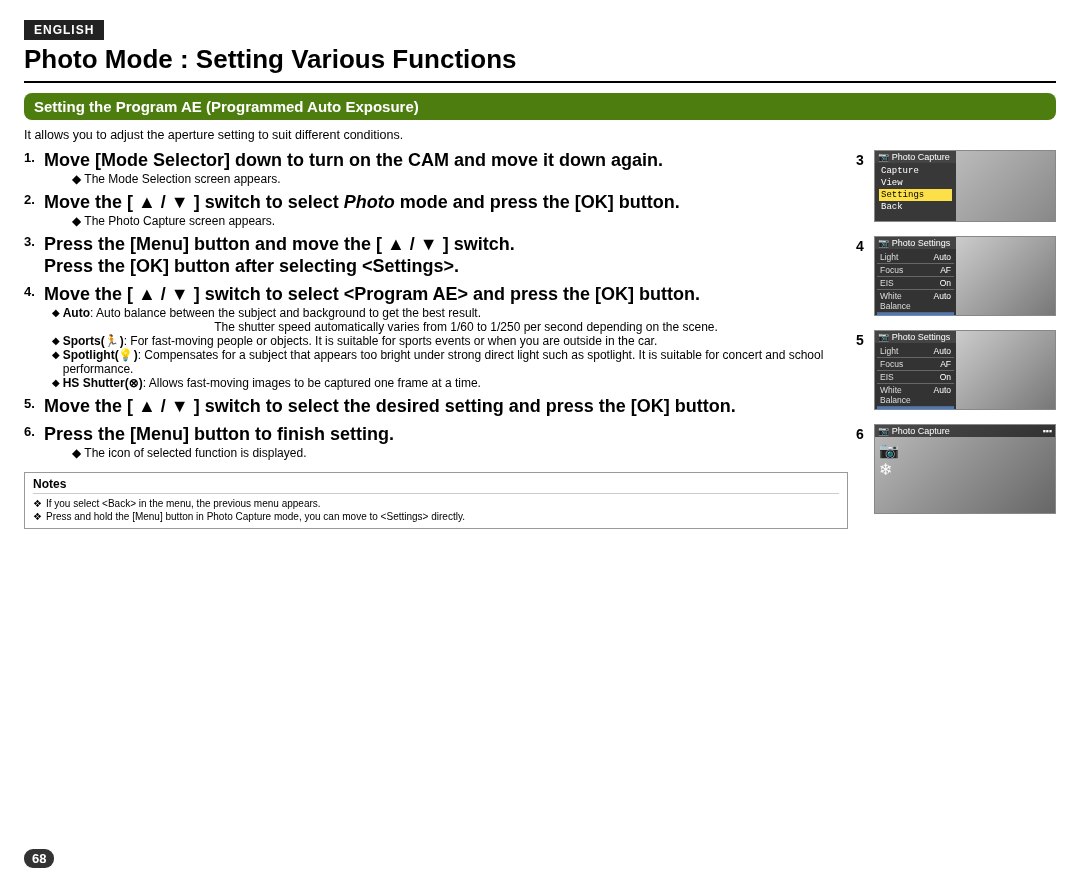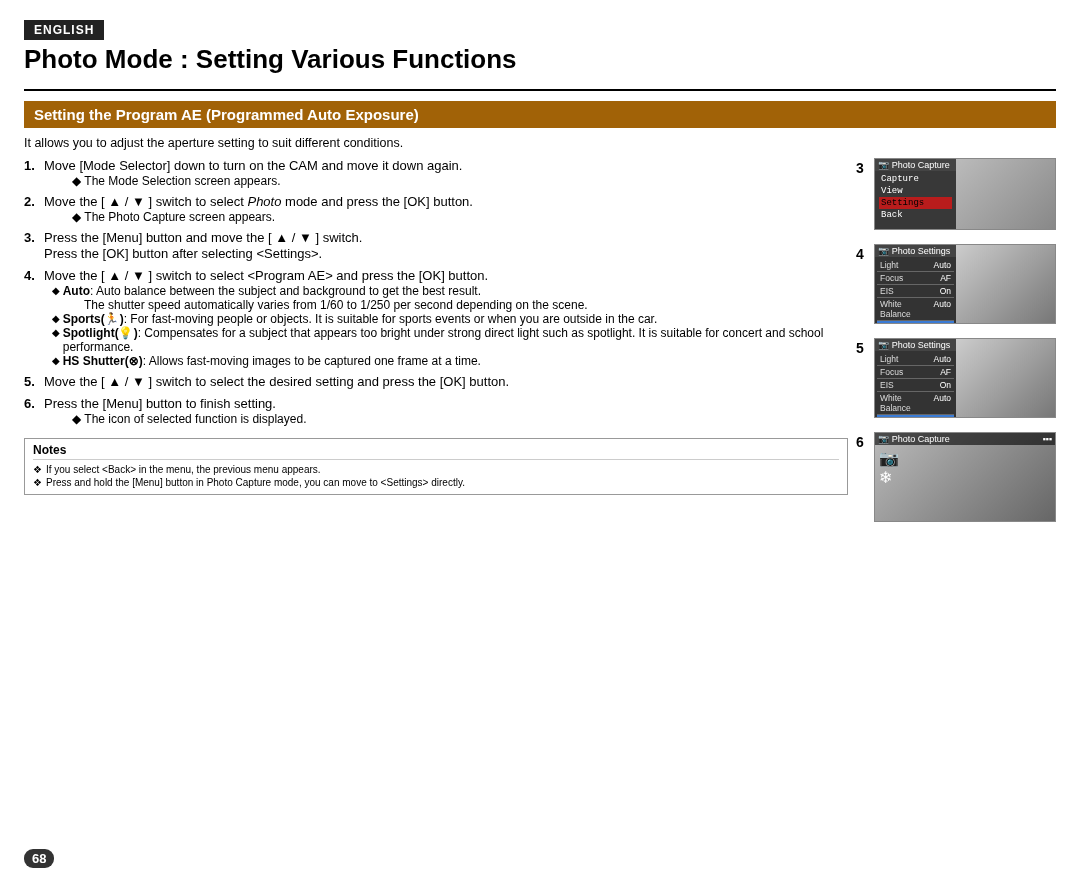--- a/index.html
+++ b/index.html
@@ -26,30 +26,31 @@
       font-weight: bold;
       font-size: 12px;
       padding: 3px 10px;
       margin-bottom: 4px;
       letter-spacing: 1px;
     }
     .page-title {
       font-size: 26px;
       font-weight: bold;
       border-bottom: 2px solid #000;
-      padding-bottom: 14px;
+      padding-bottom: 6px;
       margin-bottom: 10px;
     }
     .section-header {
-      background: #a16207;
+      background: #4d7c0f;
       color: #fff;
       font-size: 15px;
       font-weight: bold;
       padding: 5px 10px;
       margin-bottom: 8px;
+      border-radius: 8px;
     }
     .intro-text {
       font-size: 12.5px;
       margin-bottom: 8px;
     }
     .content-area {
       display: flex;
       flex-direction: row;
       flex: 1;
       gap: 8px;
@@ -74,22 +75,22 @@
     }
     .step-num {
       font-weight: bold;
       font-size: 13px;
       min-width: 16px;
     }
     .step-content {
       flex: 1;
     }
     .step-main {
-      font-weight: normal;
-      font-size: 13px;
+      font-weight: bold;
+      font-size: 18px;
       margin-bottom: 1px;
     }
     .step-main em {
       font-style: italic;
     }
     .step-sub {
       font-size: 12px;
       margin-left: 28px;
     }
     .bullet {
@@ -99,20 +100,21 @@
       gap: 3px;
     }
     .bullet::before {
       content: "◆";
       font-size: 10px;
       margin-top: 1px;
     }
     .bullet-indent {
       font-size: 12px;
       margin-left: 40px;
+      text-align: center;
     }
     .notes-box {
       border: 1px solid #999;
       padding: 4px 8px;
       margin-top: 6px;
       background: #fff;
     }
     .notes-label {
       font-size: 12px;
       font-weight: bold;
@@ -185,21 +187,21 @@
       z-index: 2;
       width: 45%;
       font-family: Liberation Mono, monospace;
     }
     .menu-item {
       color: #fff;
       font-size: 9px;
       padding: 1px 2px;
     }
     .menu-item.selected {
-      background: #b91c1c;
+      background: #fde047;
       color: #000;
     }
     .settings-row {
       display: flex;
       justify-content: space-between;
       border-bottom: 1px solid #666;
       padding: 1px 3px;
     }
     .settings-label {
       color: #ddd;

